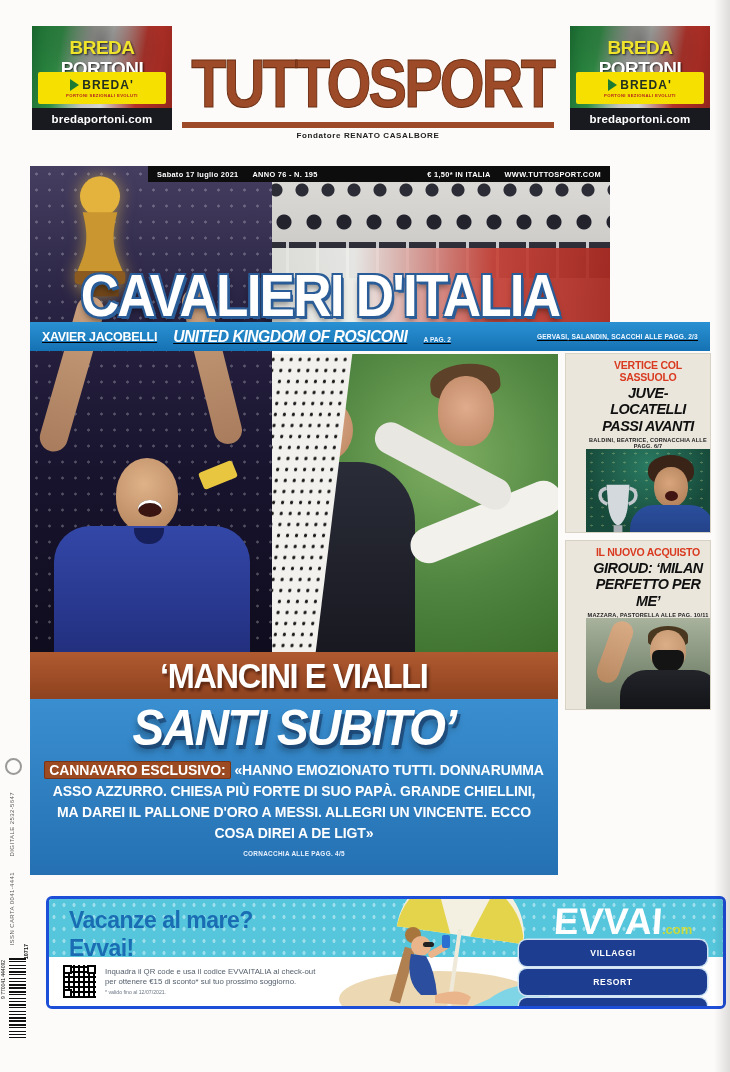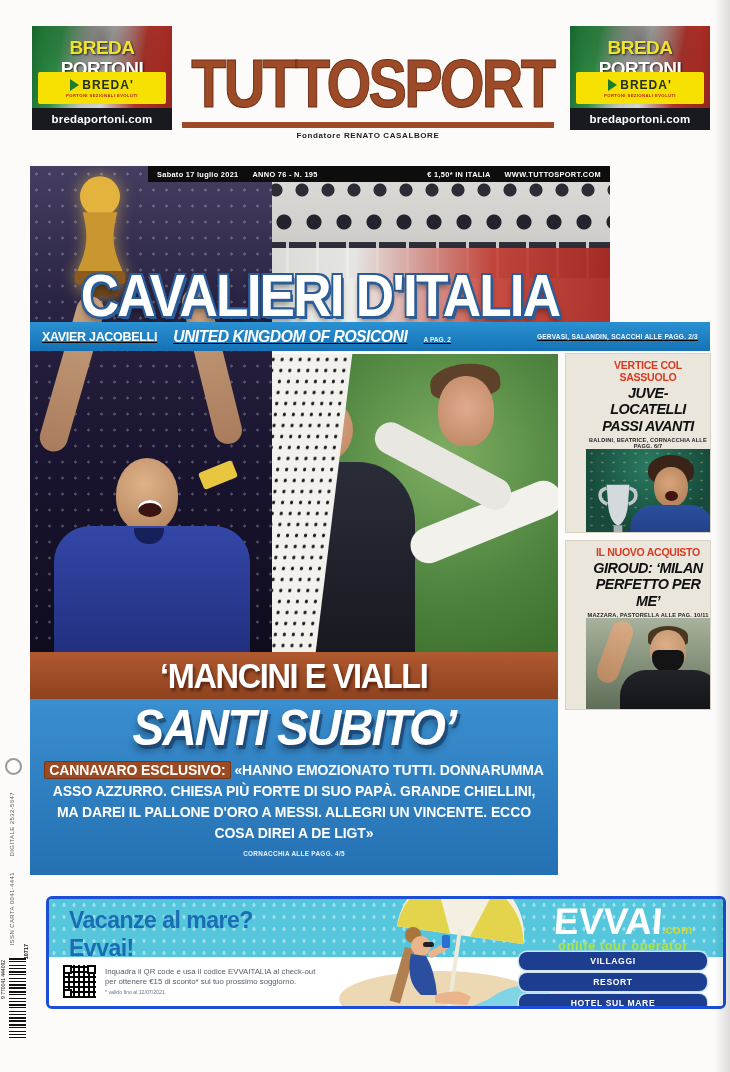--- a/index.html
+++ b/index.html
@@ -134,21 +134,21 @@
   .evvai-tag{font-size:13px;font-weight:bold;color:#b2e24a;margin-top:-5px;letter-spacing:.5px;}
   .evvai-bottom{position:absolute;left:0;right:0;bottom:0;height:49px;background:#fff;display:flex;align-items:center;padding:0 14px;}
   .qr{width:33px;height:33px;position:relative;flex:none;cursor:pointer;background:
     repeating-linear-gradient(0deg,#000 0 2px,transparent 2px 5px),
     repeating-linear-gradient(90deg,#000 0 2px,#fff 2px 5px);}
   .qr-corner{position:absolute;width:9px;height:9px;border:2px solid #000;background:#fff;}
   .qc1{left:0;top:0;} .qc2{right:0;top:0;} .qc3{left:0;bottom:0;}
   .qr-text{margin-left:9px;width:220px;font-size:7.8px;color:#55606e;line-height:1.3;}
   .qr-note{font-size:5.2px;margin-top:2px;color:#6b7685;}
   .evvai-buttons{margin-left:auto;display:flex;flex-direction:column;gap:3px;margin-right:2px;z-index:2;}
-  .pill{width:188px;height:18px;background:#1d3e90;border-radius:8px;color:#fff;font-size:8.6px;font-weight:800;display:flex;align-items:center;justify-content:center;letter-spacing:.6px;box-shadow:0 0 0 1.5px #cfe3f2;cursor:pointer;}
+  .pill{width:188px;height:26px;background:#1d3e90;border-radius:8px;color:#fff;font-size:8.6px;font-weight:800;display:flex;align-items:center;justify-content:center;letter-spacing:.6px;box-shadow:0 0 0 1.5px #cfe3f2;cursor:pointer;}
   .beach-scene{position:absolute;left:290px;top:0;width:210px;height:113px;pointer-events:none;}
 </style>
 </head>
 <body>
 
 <div id="page">
 
   <div class="punch-circle"></div>
   <div class="vtext vt1">DIGITALE 2532-5647</div>
   <div class="vtext vt2">ISSN CARTA 0041-4441</div>

